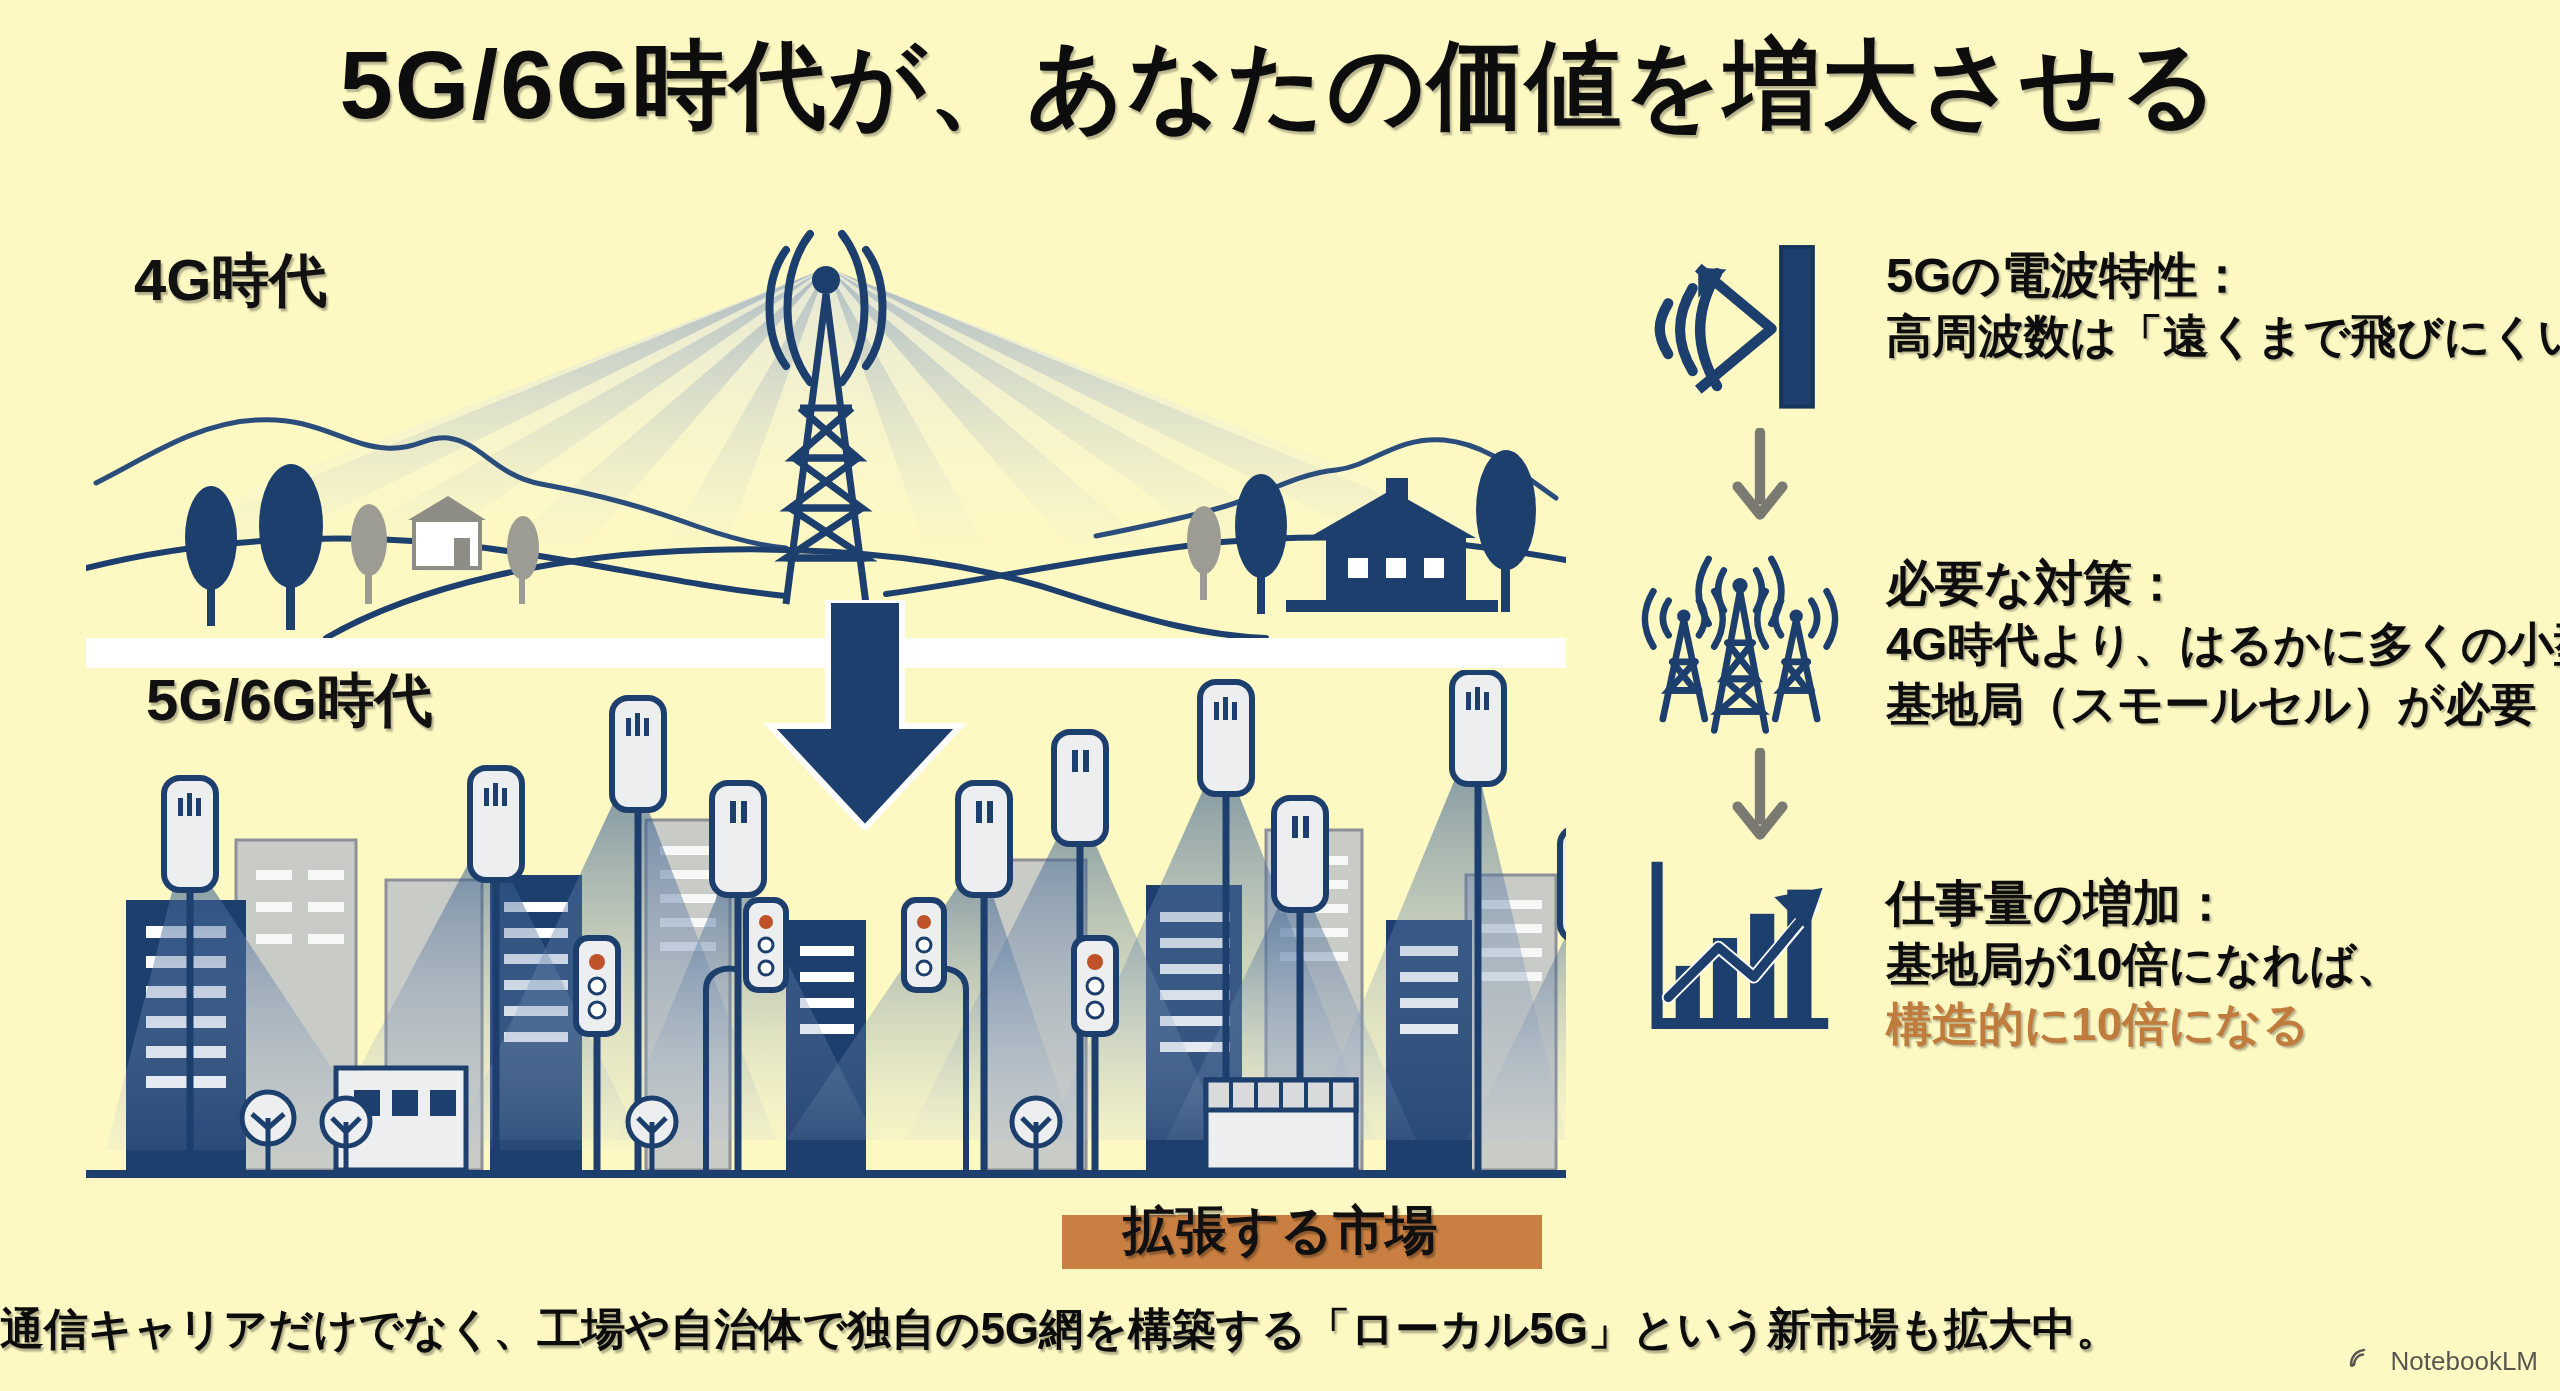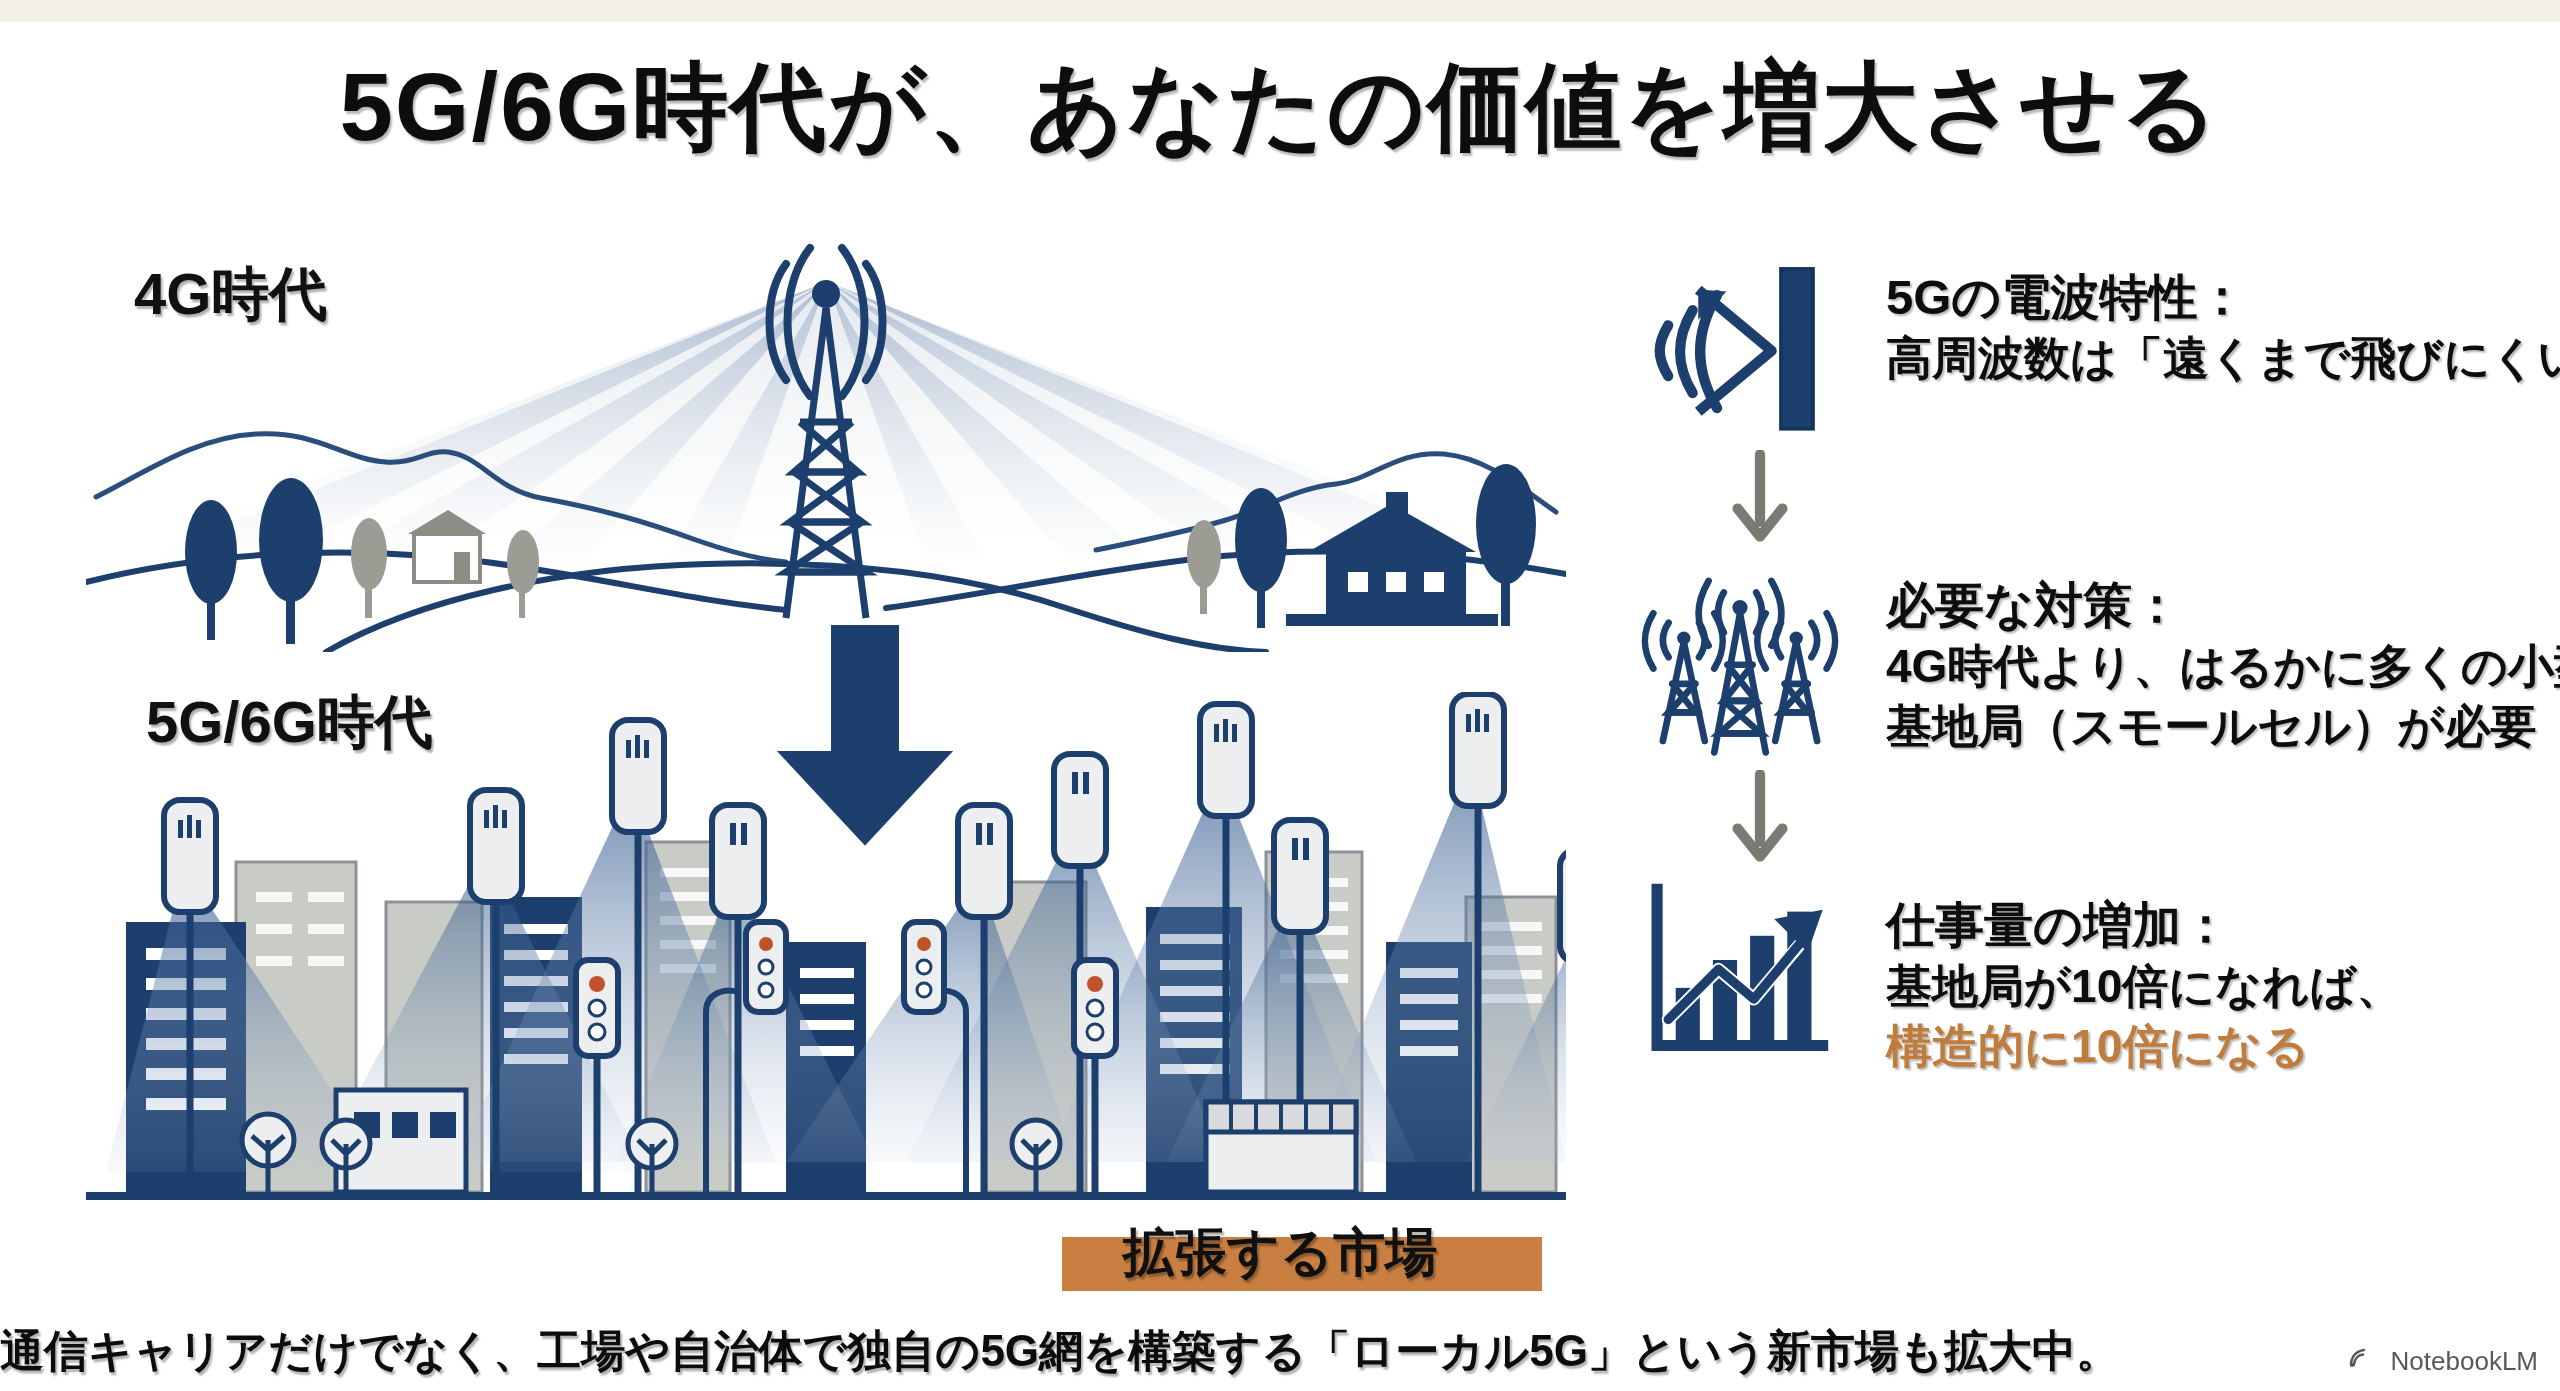--- a/index.html
+++ b/index.html
@@ -3,37 +3,37 @@
 <meta charset="utf-8">
 <style>
   html,body{margin:0;padding:0;}
   body{
     width:2560px;height:1391px;
     background:#f3f1e7;
     font-family:"Liberation Sans","DejaVu Sans",sans-serif;
     overflow:hidden;
     position:relative;
   }
-  .slide{position:absolute;inset:0;background:#ffffff;margin-top:22px;}
+  .slide{position:absolute;inset:0;background:#fef9c3;}
 
   
   .title{
     position:absolute;left:0;top:22px;width:100%;
     text-align:center;
     font-size:96px;font-weight:bold;color:#0d0d0d;
     letter-spacing:2px;
     text-shadow:2px 3px 2px rgba(0,0,0,.28);
     white-space:nowrap;
   }
 
   
   .left-col{position:absolute;left:86px;top:200px;width:1480px;height:1000px;}
 
   .panel{position:absolute;left:0;width:1480px;}
-  .panel-4g{top:0;height:430px;}
+  .panel-4g{top:8px;height:430px;}
   .panel-5g{top:470px;height:520px;}
 
   .era-label{
     position:absolute;z-index:40;
     font-size:58px;font-weight:bold;color:#111;
     text-shadow:2px 3px 2px rgba(0,0,0,.3);
     white-space:nowrap;
   }
   .era-4g{left:48px;top:34px;}
   .era-5g{left:60px;top:-8px;}

